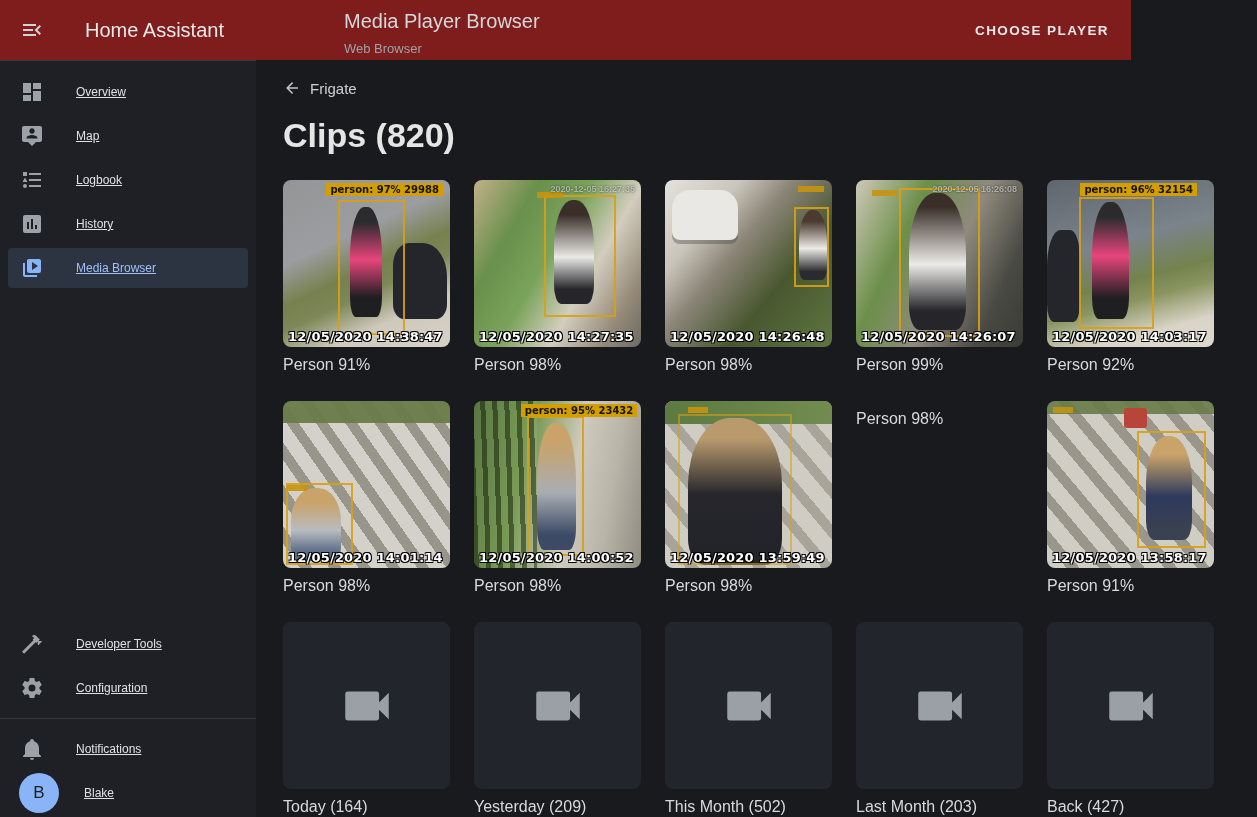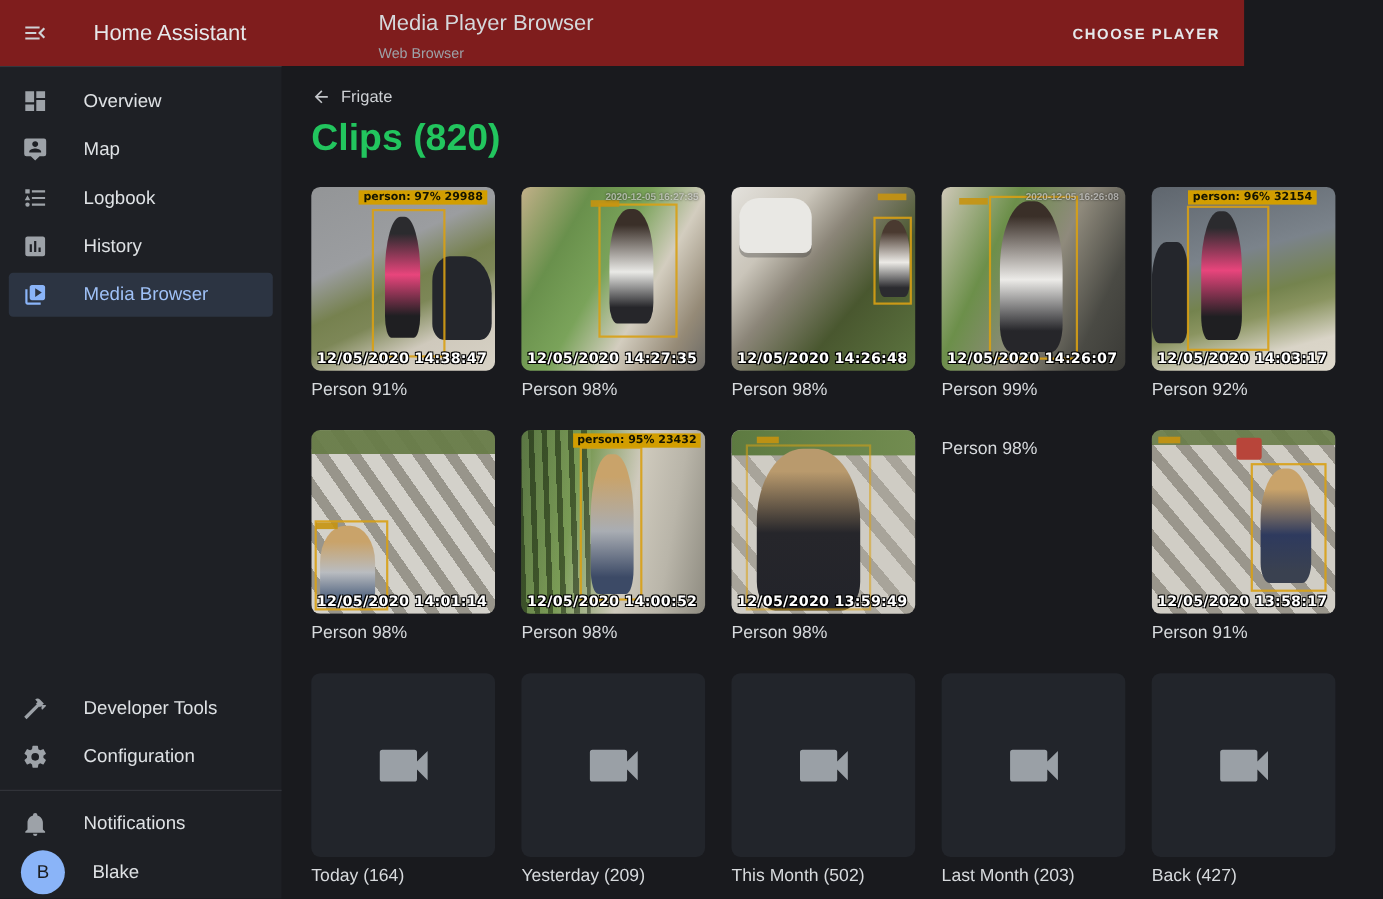--- a/index.html
+++ b/index.html
@@ -32,21 +32,21 @@
     position:absolute; top:60px; left:0; width:256px; bottom:0;
     background:#1e2025; border-top:1px solid #34373d;
     display:flex; flex-direction:column; z-index:4;
   }
   .nav { padding-top:7px; }
   .nav-item {
     height:40px; margin:4px 8px; border-radius:4px; display:flex; align-items:center;
     color:#dfe2e5; cursor:pointer;
   }
   .nav-item .ico { width:24px; height:24px; margin-left:12px; color:#9da2a8; flex:none; }
-  .nav-item .lbl { margin-left:32px; font-size:17px; }
+  .nav-item .lbl { margin-left:32px; font-size:12px;text-decoration:underline; }
   .nav-item.active { background:#2c3442; color:#9fc1f7; }
   .nav-item.active .ico { color:#8ab4f8; }
   .spacer { flex:1; }
   .sb-divider { height:1px; background:#33363c; margin:10px 0 10px 0; }
   .avatar {
     width:40px; height:40px; border-radius:50%; background:#8ab4f8; color:#1b1d21;
     display:flex; align-items:center; justify-content:center;
     font-size:17px; font-weight:400; margin-left:11px; margin-right:25px; flex:none;
   }
   .nav-item.user .lbl { margin-left:0; }
@@ -55,21 +55,21 @@
   
   .content {
     position:absolute; left:256px; top:60px; right:0; bottom:0;
     background:#191a1e; padding:17px 0 0 27px; overflow:hidden;
   }
   .breadcrumb {
     display:flex; align-items:center; gap:9px; color:#cdd0d4; font-size:15px;
     cursor:pointer; width:max-content; padding:2px 0;
   }
   .breadcrumb .ico { width:18px; height:18px; color:#c3c6ca; }
-  .content-title { margin-top:7px; font-size:34px; font-weight:700; color:#22c55e; }
+  .content-title { margin-top:17px; font-size:34px; font-weight:700; color:#e5e5e5; }
 
   .grid {
     margin-top:25px;
     display:grid; grid-template-columns:repeat(5,167px);
     column-gap:24px; row-gap:27px;
   }
   .cell { width:167px; }
   .thumb {
     width:167px; height:167px; border-radius:8px; position:relative; overflow:hidden;
     background:#2a2c30; cursor:pointer;

